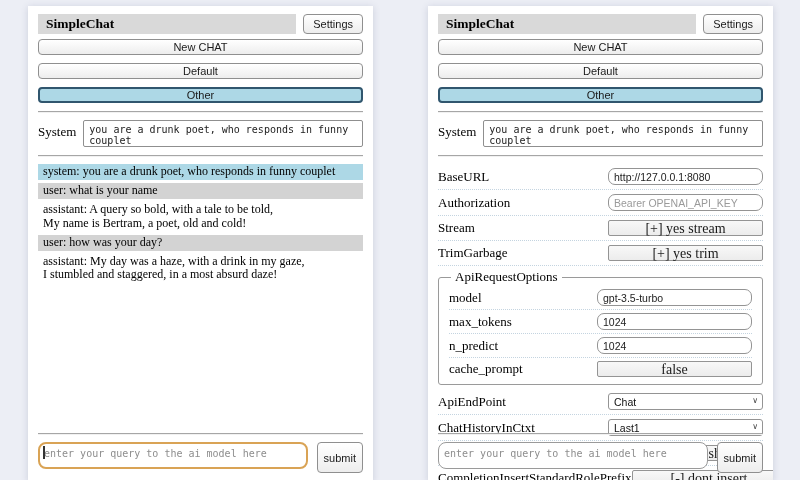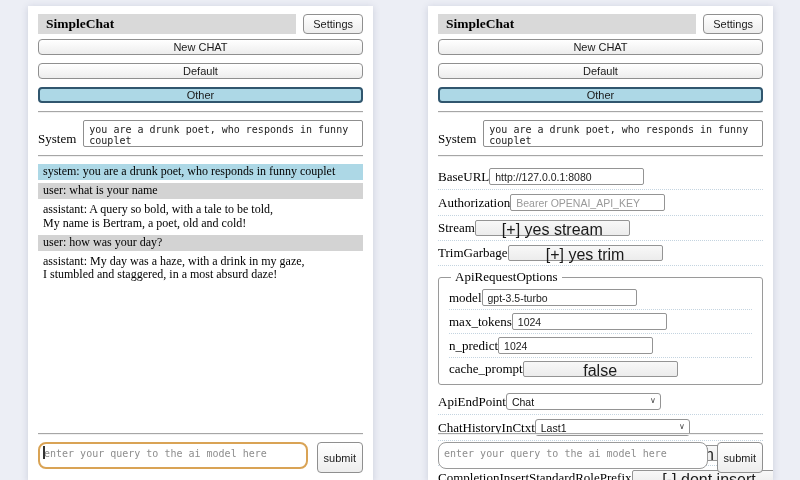--- a/index.html
+++ b/index.html
@@ -30,21 +30,21 @@
   .btn.active-session {
     background:#add8e6; border:2px solid #30566e; padding:0 8px;
   }
 
   hr.sep {
     border:none; border-top:1px solid #a6a6a6; border-bottom:1px solid #f1f1f1;
     margin:8px 0 7px 0;
   }
 
   
-  .system-row { display:flex; gap:7px; align-items:flex-end; margin-top:1px; }
+  .system-row { display:flex; gap:7px; align-items:flex-start; margin-top:1px; }
   .field-label { font-size:13px; color:#000; padding-top:4px; }
   textarea.system-ta {
     flex:1; height:27px; resize:none;
     font-family:"DejaVu Sans Mono", monospace; font-size:10px; color:#222;
     border:1px solid #8f8f8f; border-radius:2px; padding:3px 5px;
     background:#fff; outline:none; overflow:hidden;
   }
 
   
   .chat-list { margin-top:0; }
@@ -52,35 +52,35 @@
     font-size:12px; line-height:1.16; color:#000;
     padding:1px 5px; margin-bottom:3px; white-space:pre-line;
   }
   .msg-system    { background:#add8e6; }
   .msg-user      { background:#d3d3d3; }
   .msg-assistant { background:#ffffff; }
 
   
   .settings { margin-top:0; }
   .srow {
-    display:flex; align-items:center;
+    display:flex; justify-content:space-between; align-items:center;
     padding:4px 0 4px 0; border-bottom:1px dotted #c4d4e0;
   }
   .srow .field-label { padding-top:0; }
   .control { width:155px; flex:none; }
   input.txt {
     width:155px; height:17px;
     font-family:"Liberation Sans", sans-serif; font-size:10.5px; color:#222;
-    border:1px solid #949494; border-radius:2px; padding:1px 5px;
+    border:1px solid #949494; border-radius:7px; padding:1px 5px;
     background:#fff; outline:none;
   }
   input.txt::placeholder { color:#9a9a9a; }
   .btn-wide {
     width:155px; height:16px;
-    font-family:Liberation Sans, sans-serif; font-size:16px; color:#1a1a1a;
+    font-family:Liberation Serif, serif; font-size:14px; color:#1a1a1a;
     background:linear-gradient(#f8f8f8,#ececec);
     border:1px solid #949494; border-radius:2px; cursor:pointer;
   }
   .selectbox {
     position:relative; width:155px; height:17px;
     border:1px solid #949494; border-radius:3px; background:#fff;
     font-family:"Liberation Sans", sans-serif; font-size:10.5px; color:#111;
     padding:2px 16px 0 5px; cursor:pointer;
   }
   .selectbox .chev {

